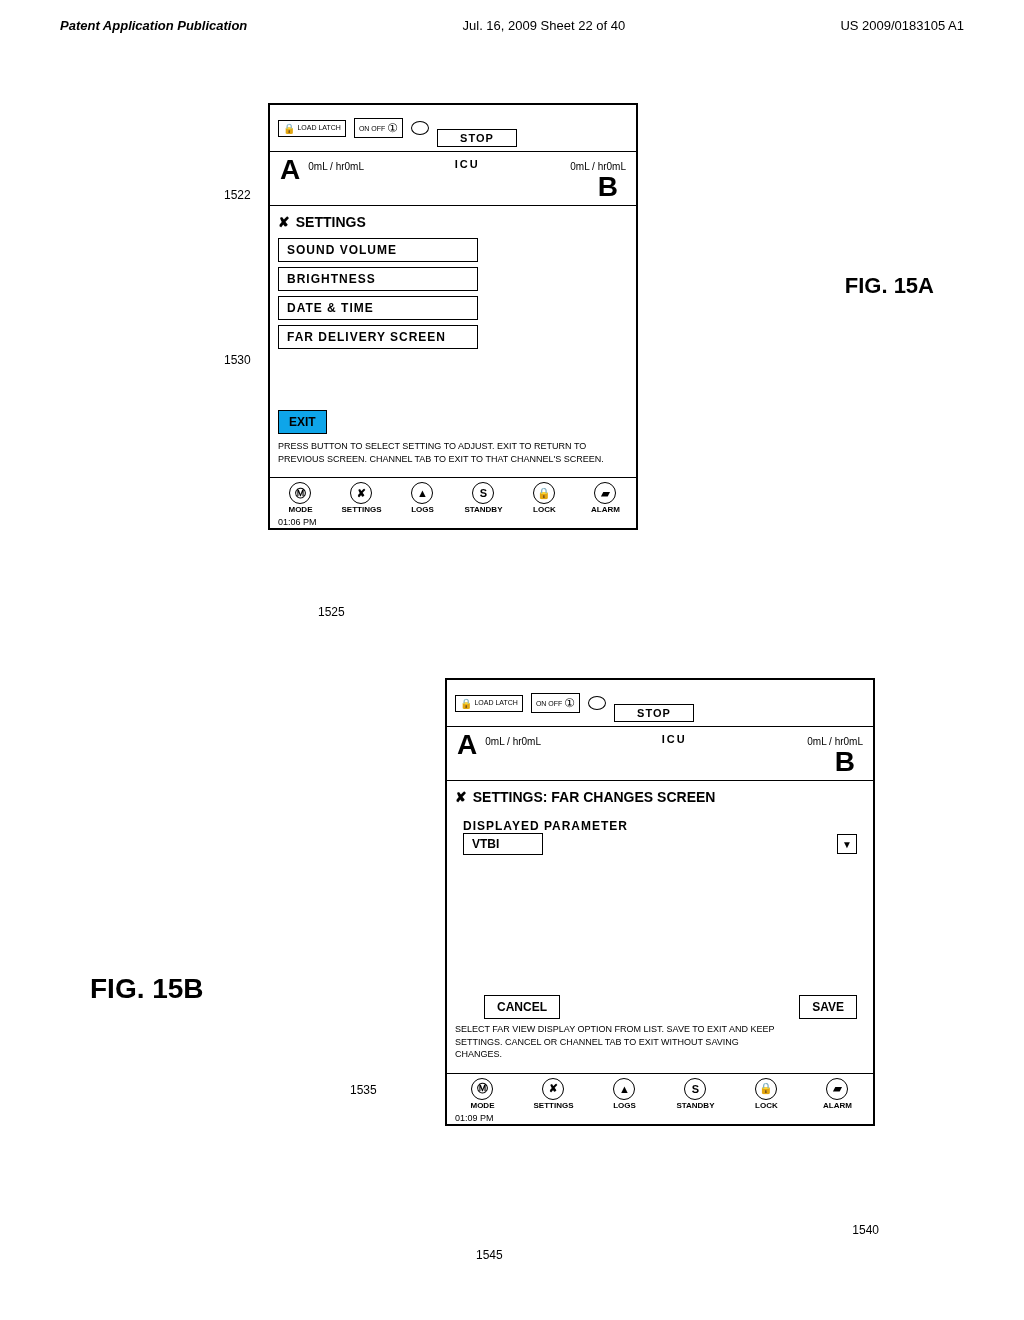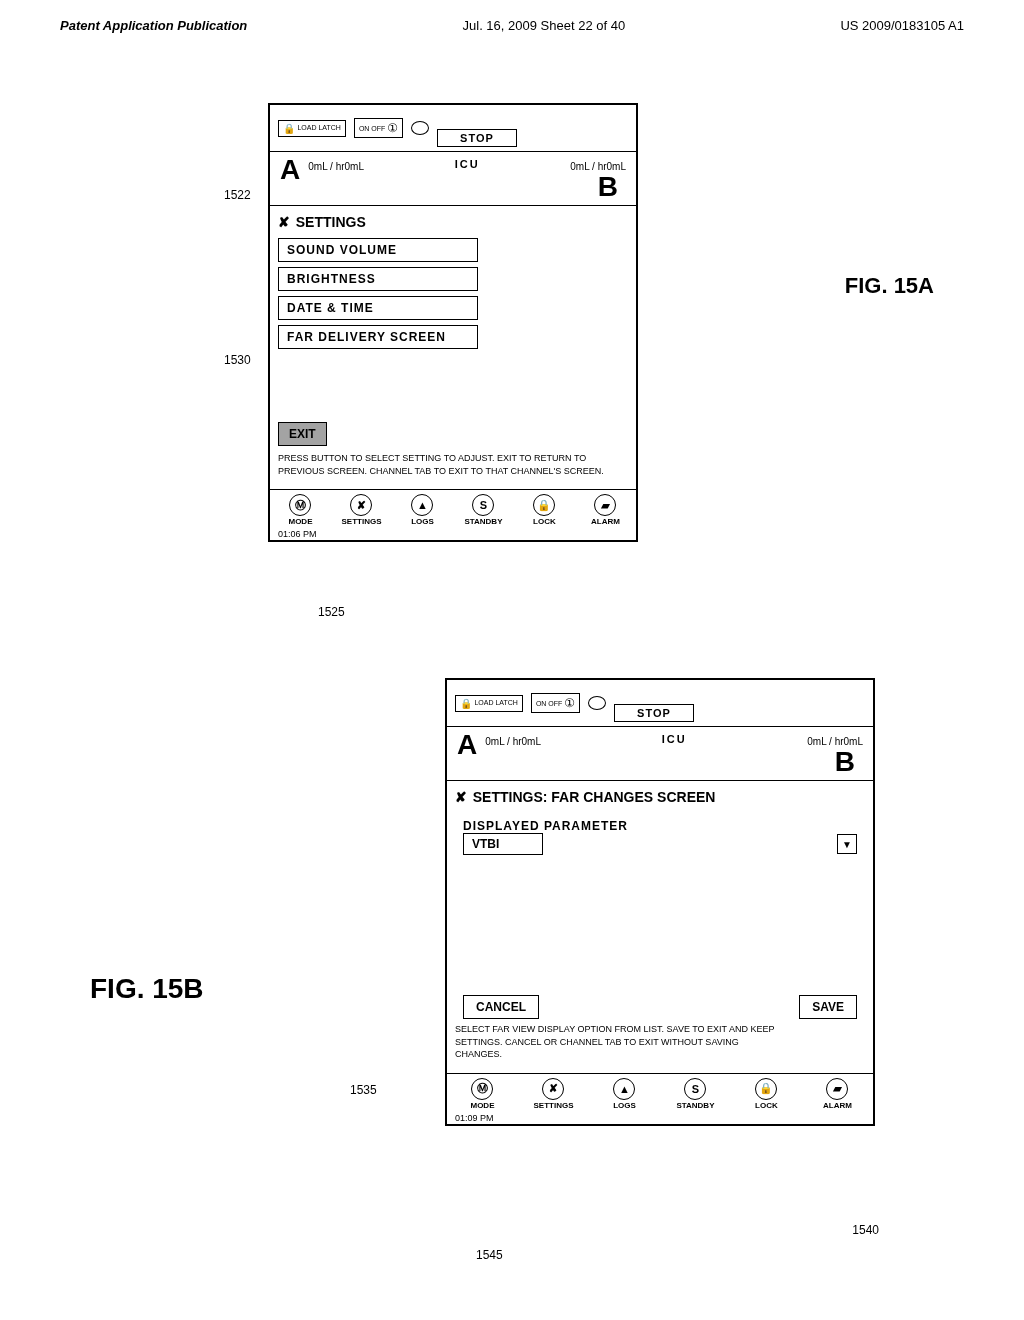--- a/index.html
+++ b/index.html
@@ -136,23 +136,23 @@
       display: inline-block;
       min-width: 200px;
     }
 
     .exit-btn {
       border: 1.5px solid #000;
       padding: 4px 10px;
       font-size: 12px;
       font-weight: bold;
       cursor: pointer;
-      background: #a3a3a3;
+      background: #0ea5e9;
       display: inline-block;
-      margin-top: 28px;
+      margin-top: 16px;
       margin-bottom: 6px;
     }
 
     .instruction-text {
       font-size: 9px;
       line-height: 1.4;
       max-width: 330px;
       color: #000;
       margin-bottom: 6px;
       text-transform: uppercase;
@@ -276,20 +276,21 @@
       margin-top: 10px;
     }
 
     .action-btn {
       border: 1.5px solid #000;
       padding: 4px 12px;
       font-size: 12px;
       font-weight: bold;
       cursor: pointer;
       background: #fff;
+      margin-left: 21px;
     }
   </style>
 </head>
 <body>
 
 <div class="page-header">
   <span class="left">Patent Application Publication</span>
   <span class="center">Jul. 16, 2009   Sheet 22 of 40</span>
   <span class="right">US 2009/0183105 A1</span>
 </div>

